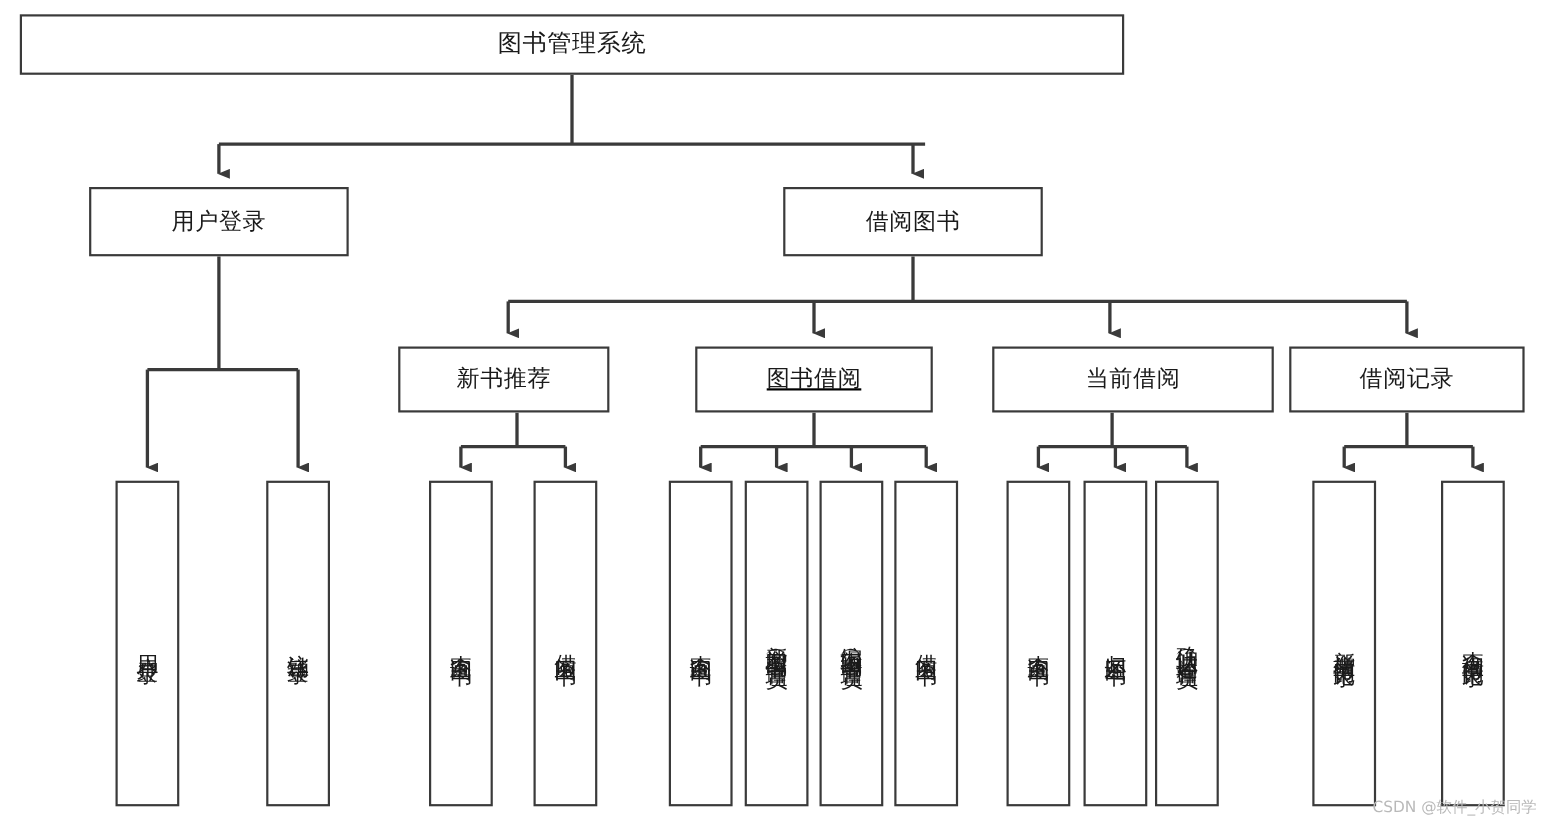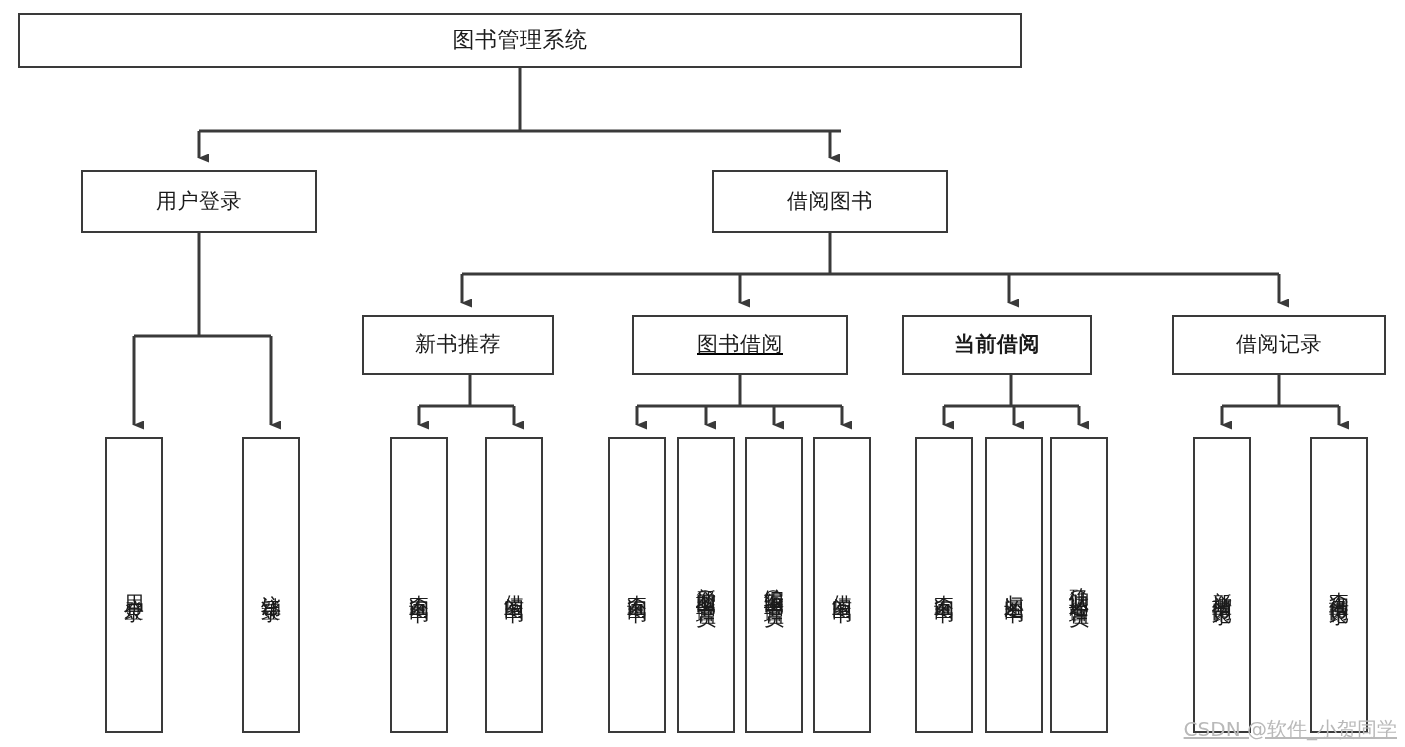--- a/index.html
+++ b/index.html
@@ -57,26 +57,25 @@
     font-size: 20px;
     line-height: 1.05;
     letter-spacing: 3px;
     white-space: nowrap;
     text-align: center;
   }
   #watermark {
     position: absolute;
     right: 8px;
     bottom: 4px;
-    font-size: 20px;
+    font-size: 14px;
     color: #b9b9b9;
     white-space: nowrap;
     z-index: 5;
     font-family: "DejaVu Sans", "Liberation Sans", sans-serif;
-    text-decoration: underline;
   }
 </style>
 </head>
 <body>
 
 <div id="diagram-root">
 
   <svg id="edge-layer" viewBox="0 0 1405 747" xmlns="http://www.w3.org/2000/svg">
     <defs>
       <marker id="arrowhead" markerWidth="9" markerHeight="11" refX="4.5" refY="10" orient="auto" markerUnits="userSpaceOnUse">
@@ -137,21 +136,21 @@
   <div class="node horizontal" style="left:712px; top:170px; width:236px; height:63px;">
     <span class="label">借阅图书</span>
   </div>
 
   <div class="node horizontal" style="left:362px; top:315px; width:192px; height:60px;">
     <span class="label">新书推荐</span>
   </div>
   <div class="node horizontal" style="left:632px; top:315px; width:216px; height:60px;text-decoration:underline;">
     <span class="label">图书借阅</span>
   </div>
-  <div class="node horizontal" style="left:902px; top:315px; width:190px; height:60px;font-weight:bold;">
+  <div class="node horizontal" style="left:902px; top:315px; width:256px; height:60px;">
     <span class="label">当前借阅</span>
   </div>
   <div class="node horizontal" style="left:1172px; top:315px; width:214px; height:60px;">
     <span class="label">借阅记录</span>
   </div>
 
   <div class="node vertical" style="left:105px; top:437px; width:58px; height:296px;">
     <span class="label">用户登录</span>
   </div>
   <div class="node vertical" style="left:242px; top:437px; width:58px; height:296px;">

